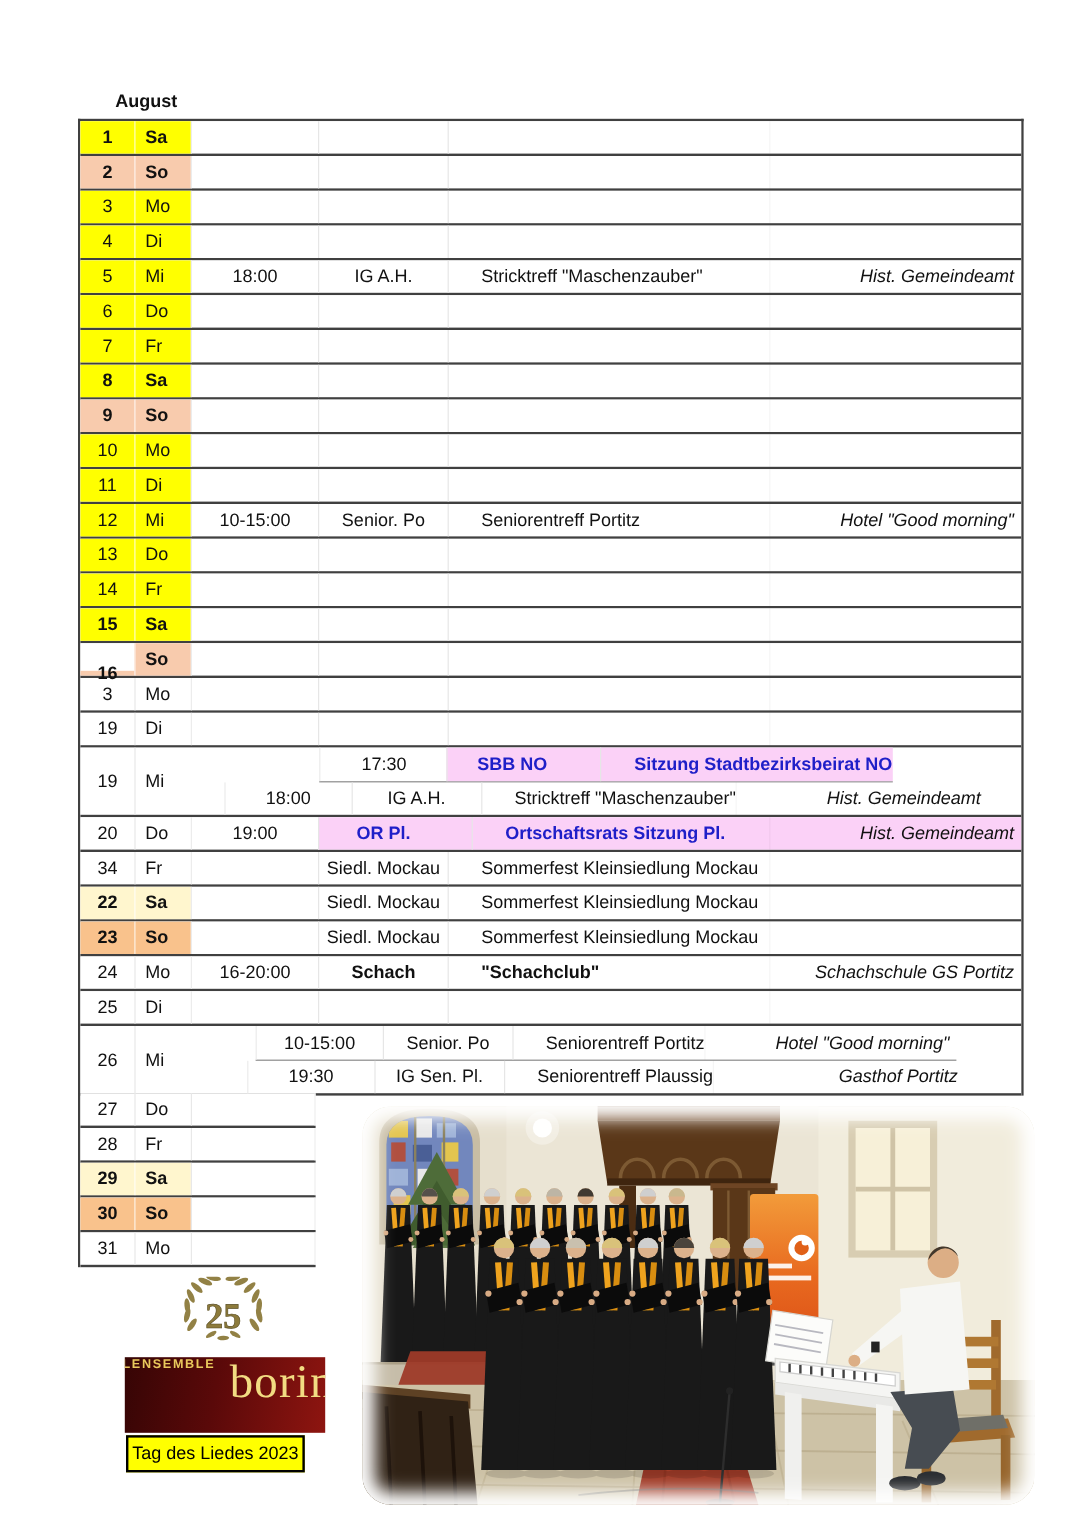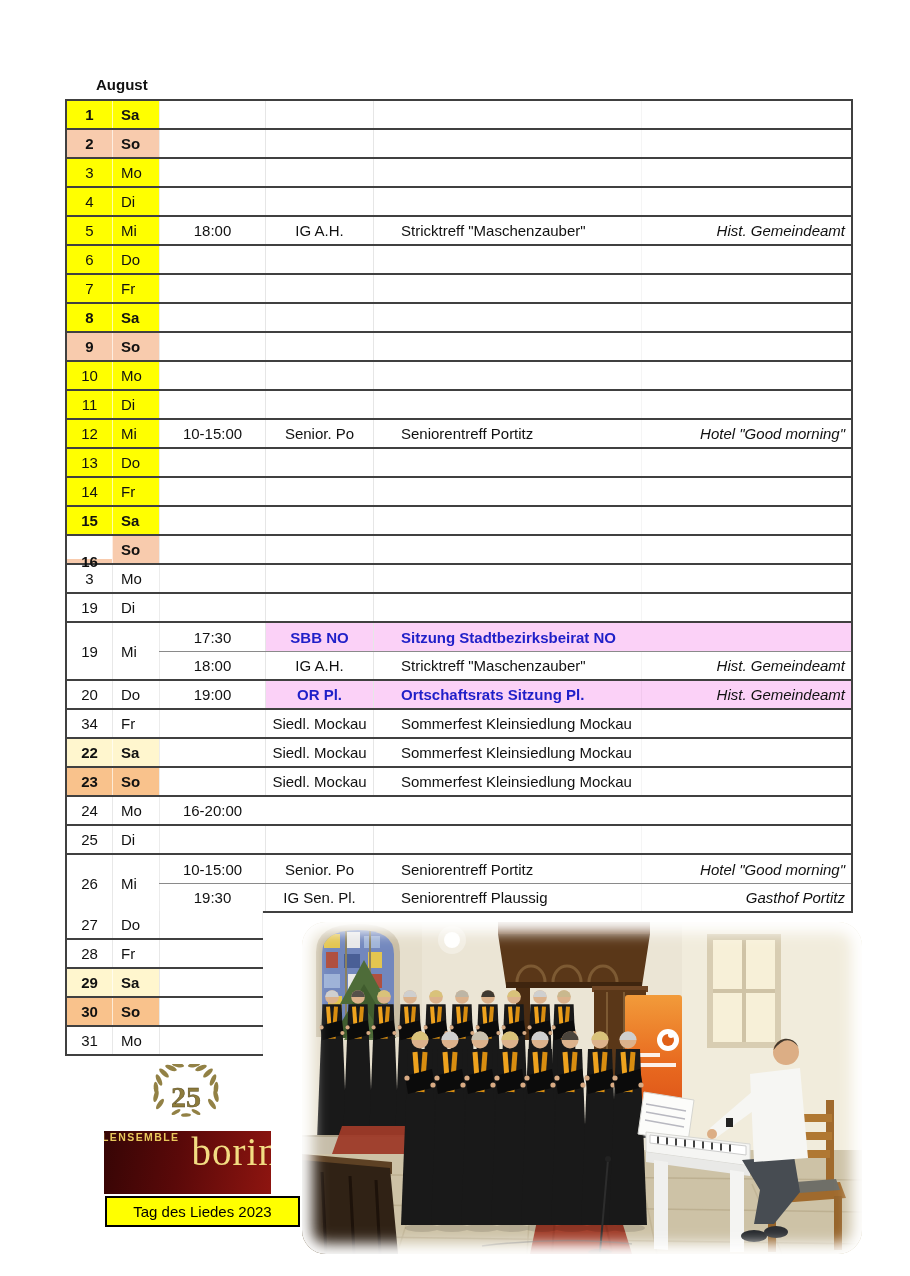--- a/index.html
+++ b/index.html
@@ -9,41 +9,41 @@
   
   #cal-main{position:absolute;left:65px;top:99px;width:784px;border:2px solid #404040;border-bottom:none;background:#fff;}
   #cal-narrow{position:absolute;left:65px;top:911px;width:198px;border-left:2px solid #404040;box-sizing:border-box;}
   .row{display:flex;height:29px;box-sizing:border-box;border-bottom:2px solid #404040;background:#fff;min-width:0;}
   .row2{height:58px;}
   .rown{width:196px;}
   .cnum{width:45px;display:flex;align-items:center;justify-content:center;font-size:15px;flex:none;}
   .cname{width:47px;flex:none;display:flex;align-items:center;padding-left:8px;box-sizing:border-box;font-size:15px;border-left:1px solid #e8e8e8;}
   .b{font-weight:bold;}
   .evt{flex:1;display:flex;min-width:0;}
-  .subs{flex:1;display:flex;flex-direction:column;min-width:0;}
+  .subs{flex:1;display:flex;flex-direction:column;min-width:0;align-items:center;}
   .sub{display:flex;height:29px;box-sizing:border-box;min-width:0;}
   .sub:first-child{border-bottom:1px solid #8a8a8a;}
   .sub + .sub{height:27px;}
   .etime{width:106px;flex:none;box-sizing:border-box;border-left:1px solid #ececec;display:flex;align-items:center;justify-content:center;font-size:15px;}
   .erest{flex:1;display:flex;min-width:0;}
-  .erest.hl{background:var(--hl,#FBD1F7);}
+  .erest.hl{background:var(--hl,#FBD1F7);gap:20px;}
   .eorg{width:108px;flex:none;box-sizing:border-box;border-left:1px solid #e6e6e6;display:flex;align-items:center;justify-content:center;font-size:15px;}
   .edesc{flex:1;box-sizing:border-box;border-left:1px solid #e6e6e6;display:flex;align-items:center;padding-left:27px;font-size:15px;white-space:nowrap;overflow:hidden;}
   .eplace{width:210px;flex:none;box-sizing:border-box;display:flex;align-items:center;justify-content:flex-end;padding-right:6px;font-size:15px;font-style:italic;white-space:nowrap;border-left:1px solid rgba(0,0,0,0.04);}
   .st-blue .eorg,.st-blue .edesc{color:var(--blue,#1F1FC8);font-weight:bold;}
   .st-bold .eorg,.st-bold .edesc{font-weight:bold;}
   .nfill{flex:1;border-left:1px solid #e8e8e8;border-right:1px solid #efefef;}
   
   .wreath{position:absolute;left:150px;top:1064px;width:72px;height:62px;}
   .redbox{position:absolute;left:104px;top:1131px;width:167px;height:63px;box-sizing:border-box;
           background:linear-gradient(100deg,#360505 0%,#5a0909 45%,#8e1510 100%);
           display:flex;flex-direction:row;justify-content:center;overflow:hidden;}
   .vocal{color:#e9c85c;font-size:10.5px;font-weight:bold;letter-spacing:1.4px;text-align:right;padding-right:12px;line-height:12px;}
   .borinzi{color:#f2dc82;font-family:"Liberation Serif",serif;font-size:39px;line-height:40px;text-align:right;letter-spacing:1px;margin-top:1px;}
-  .caption{position:absolute;left:105px;top:1196px;width:195px;height:31px;box-sizing:border-box;
+  .caption{position:absolute;left:105px;top:1196px;width:149px;height:31px;box-sizing:border-box;
            background:#ffff00;border:2px solid #000;display:flex;align-items:center;justify-content:center;
            font-size:15px;color:#000;}
   
   .photo{position:absolute;left:302px;top:922px;width:560px;height:332px;border-radius:24px;overflow:hidden;}
   .photo svg{display:block;}
   .hair{fill:var(--h,#c9c9c9);}
 </style>
 </head>
 <body>
 
@@ -335,20 +335,25 @@
             <div class="edesc">Sommerfest Kleinsiedlung Mockau</div>
             <div class="eplace"></div>
           </div>
         </div>
       </div>
       <div class="row">
         <div class="cnum">24</div>
         <div class="cname">Mo</div>
         <div class="evt">
           <div class="etime">16-20:00</div>
+          <div class="erest st-bold">
+            <div class="eorg">Schach</div>
+            <div class="edesc">"Schachclub"</div>
+            <div class="eplace">Schachschule GS Portitz</div>
+          </div>
         </div>
       </div>
       <div class="row">
         <div class="cnum">25</div>
         <div class="cname">Di</div>
         <div class="evt">
           <div class="etime"></div>
           <div class="erest">
             <div class="eorg"></div>
             <div class="edesc"></div>

